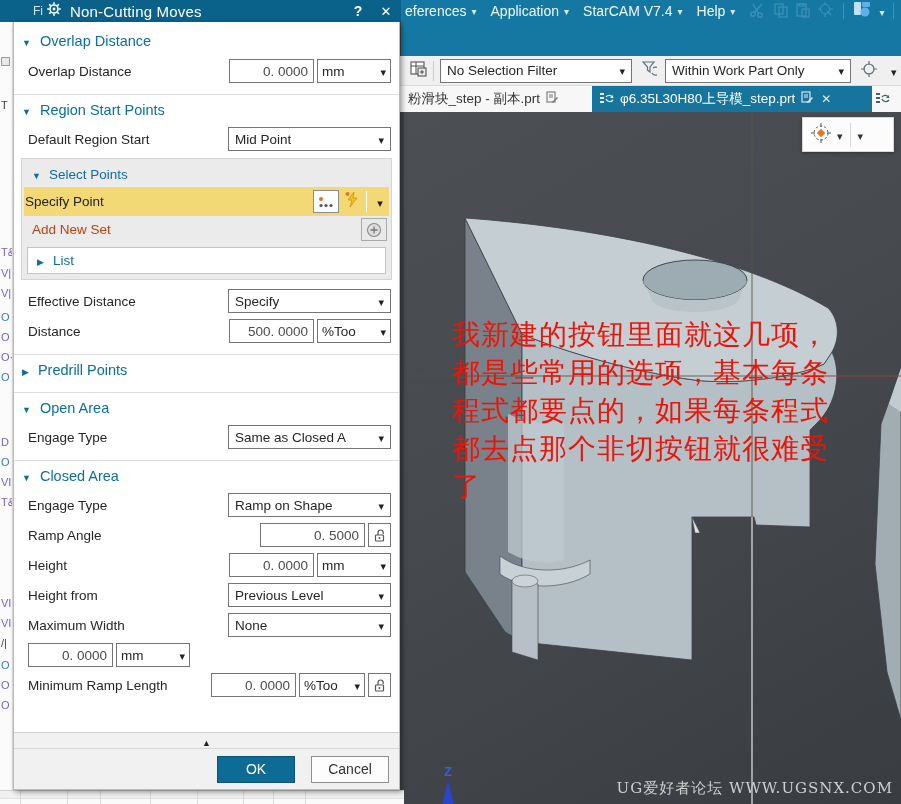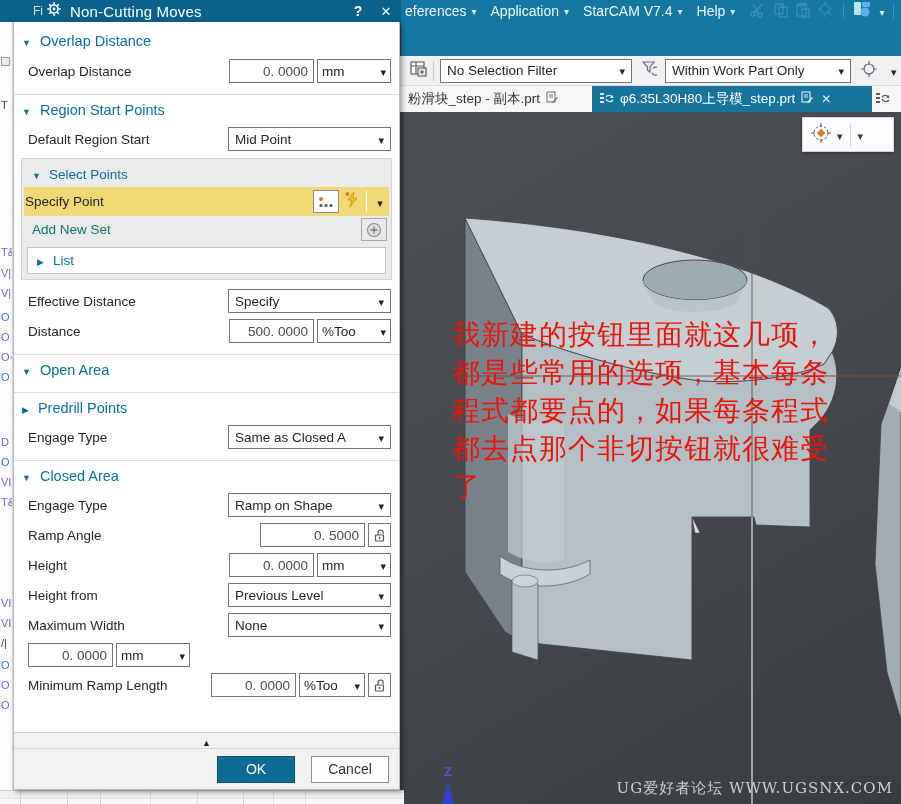--- a/index.html
+++ b/index.html
@@ -90,21 +90,21 @@
   .group { margin:4px 7px 0 7px; background:#ebebeb; border:1px solid #d4d4d4; padding:2px 2px 5px 2px; }
   .sec-sub { height:26px; display:flex; align-items:center; gap:8px; padding-left:8px; color:#0a6f9f; font-size:13.5px; }
   .yrow { height:29px; background:#f3d876; display:flex; align-items:center; padding-left:1px; }
   .yrow .lbl { flex:1; font-size:13.5px; color:#222; }
   .pt-btn { width:26px; height:23px; background:#fdfdfd; border:1px solid #8d8d8d; margin-right:5px;
     display:flex; align-items:center; justify-content:center; }
   .ysep { width:1px; height:21px; background:#fff; margin:0 4px 0 6px; }
   .ycaret { width:18px; text-align:center; }
   .ycaret::after { content:"▾"; font-size:11px; color:#222; }
   .addrow { height:27px; display:flex; align-items:center; padding:0 2px 0 8px; }
-  .addrow .lbl { flex:1; font-size:13.5px; color:#0f766e; }
+  .addrow .lbl { flex:1; font-size:13.5px; color:#c2410c; }
   .add-btn { width:26px; height:23px; border:1px solid #a9a9a9; background:#e9e9e9;
     display:flex; align-items:center; justify-content:center; }
   .list-box { margin:4px 3px 0 3px; height:27px; background:#fff; border:1px solid #c3c3c3;
     display:flex; align-items:center; gap:9px; padding-left:9px; color:#0a6f9f; font-size:13.5px; }
   .dlg-footer { position:absolute; left:0; right:0; bottom:0; height:57px; background:#f1f1f1; border-top:1px solid #cfcfcf; }
   .collapse-row { height:16px; display:flex; align-items:center; justify-content:center; border-bottom:1px solid #d6d6d6; }
   .collapse-row .up::before { content:"▲"; font-size:9px; color:#222; }
   .btn-row { height:40px; display:flex; align-items:center; justify-content:flex-end; gap:16px; padding-right:10px; }
   .btn { height:27px; width:78px; display:flex; align-items:center; justify-content:center; font-size:14px; cursor:default; }
   .btn-ok { background:#0d6b95; border:1px solid #09557a; color:#fff; }
@@ -447,27 +447,27 @@
         <div class="val-box">
             <span>500. 0000</span>
           </div>
         <div class="unit-box">
             <span>%Too</span>
             <span class="dd-caret"></span>
           </div>
       </div>
 
       <div class="sec bt">
+        <span class="tri-col"></span>
+        <span>Predrill Points</span>
+      </div>
+
+      <div class="sec bt">
         <span class="tri-exp"></span>
         <span>Open Area</span>
-      </div>
-
-      <div class="sec bt">
-        <span class="tri-col"></span>
-        <span>Predrill Points</span>
       </div>
       <div class="row">
         <span class="lbl">Engage Type</span>
         <div class="dd dd-wide">
             <span class="cap">Same as Closed A</span>
             <span class="dd-caret"></span>
           </div>
       </div>
 
       <div class="sec bt">

